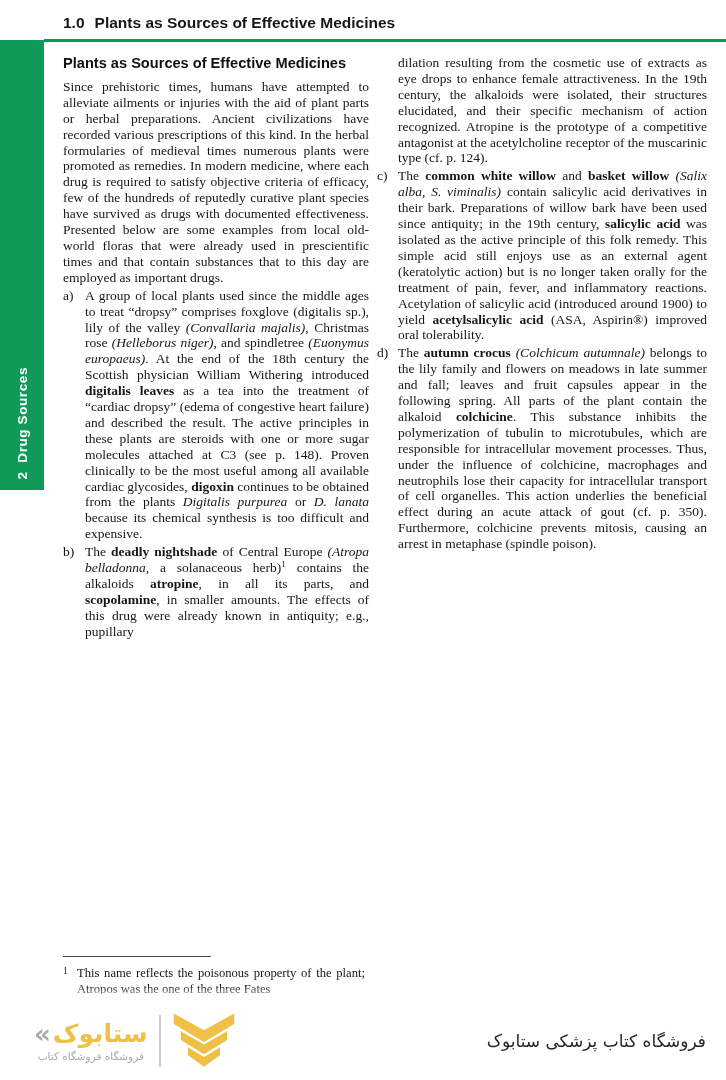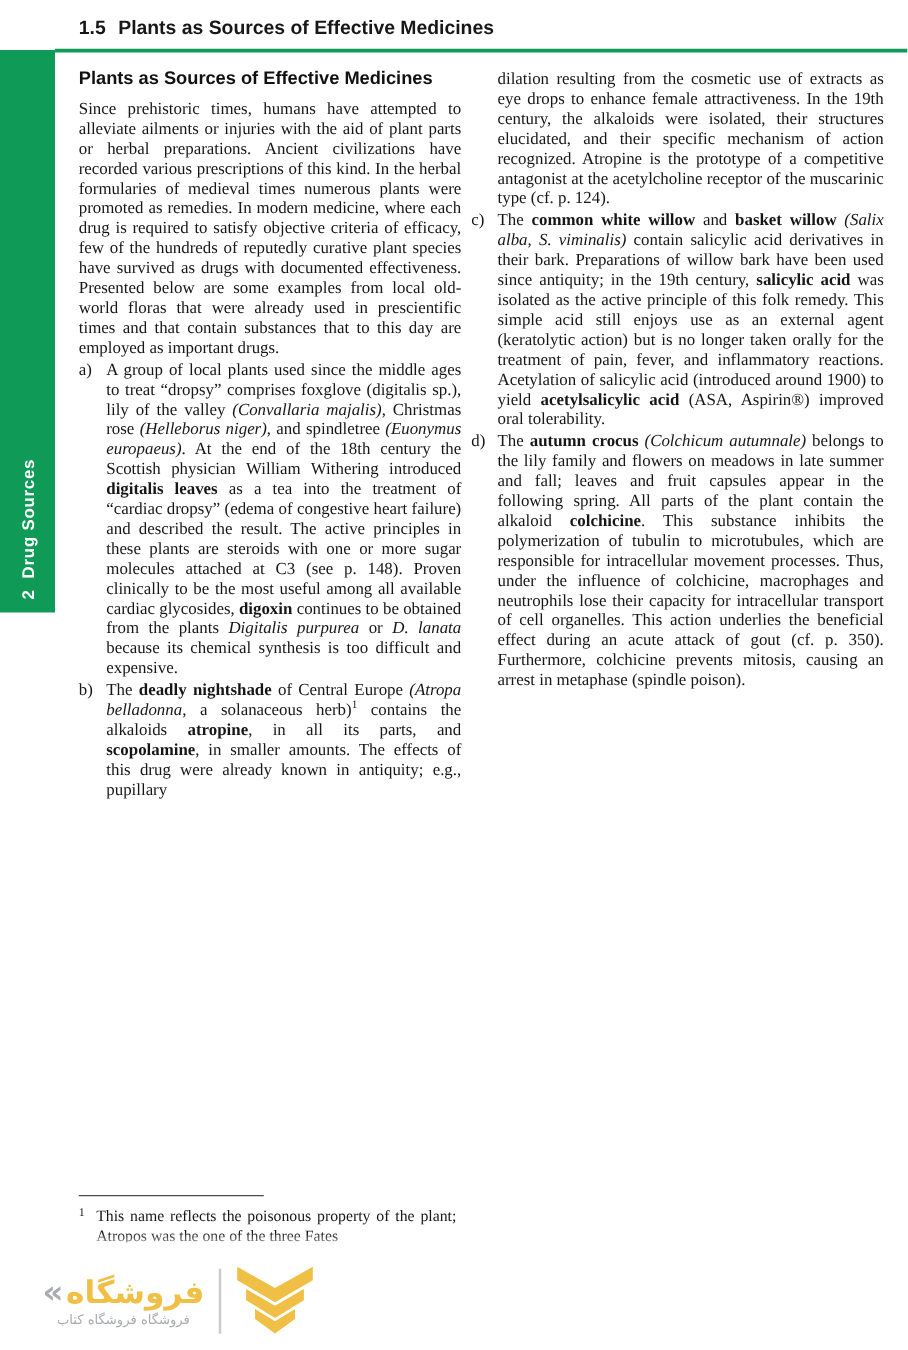--- a/index.html
+++ b/index.html
@@ -58,21 +58,21 @@
   .chevrons{width:64px;height:58px;}
   .right-block{text-align:right;}
   .store-line{font-family:"DejaVu Sans",sans-serif;font-size:17px;color:#26272B;direction:rtl;}
   .url-line{font-family:"DejaVu Sans",sans-serif;font-weight:bold;font-size:19px;
     letter-spacing:5.5px;color:#26272B;margin-top:7px;white-space:nowrap;}
 </style>
 </head>
 <body>
 
 <div class="page-header">
-  <span class="section-num">1.5</span><span>Plants as Sources of Effective Medicines</span>
+  <span class="section-num">1.0</span><span>Plants as Sources of Effective Medicines</span>
 </div>
 <div class="header-rule"></div>
 
 <div class="side-tab">
   <span class="vlabel">2  Drug Sources</span>
 </div>
 
 <section class="col col-left">
   <h2>Plants as Sources of Effective Medicines</h2>
   <p>Since prehistoric times, humans have attempted to alleviate ailments or injuries with the aid of plant parts or herbal preparations. Ancient civilizations have recorded various prescriptions of this kind. In the herbal formularies of medieval times numerous plants were promoted as remedies. In modern medicine, where each drug is required to satisfy objective criteria of efficacy, few of the hundreds of reputedly curative plant species have survived as drugs with documented effectiveness. Presented below are some examples from local old-world floras that were already used in prescientific times and that contain substances that to this day are employed as important drugs.</p>
@@ -105,26 +105,27 @@
     <span class="fn-text">This name reflects the poisonous property of the plant; Atropos was the one of the three Fates</span>
   </div>
 </div>
 <div class="bottom-fade"></div>
 
 <footer class="page-footer">
   <div class="logo-left">
     <div class="wordmark-block">
       <div class="wordmark-line">
         <span class="angle-mark">«</span>
-        <span class="wordmark">فروشگاه</span>
+        <span class="wordmark">ستابوک</span>
       </div>
       <div class="tagline">فروشگاه فروشگاه کتاب</div>
     </div>
     <div class="logo-divider"></div>
     <svg class="chevrons" viewBox="0 0 72 64" aria-hidden="true">
       <polygon points="2,1 36,20 70,1 70,13 36,33 2,13" fill="#EFC045"></polygon>
       <polygon points="10,21 36,36 62,21 62,31 36,47 10,31" fill="#EFC045"></polygon>
       <polygon points="18,39 36,50 54,39 54,48 36,61 18,48" fill="#EFC045"></polygon>
     </svg>
   </div>
   <div class="right-block">
+    <div class="store-line">فروشگاه کتاب پزشکی ستابوک</div>
   </div>
 </footer>
 
 </body></html>

